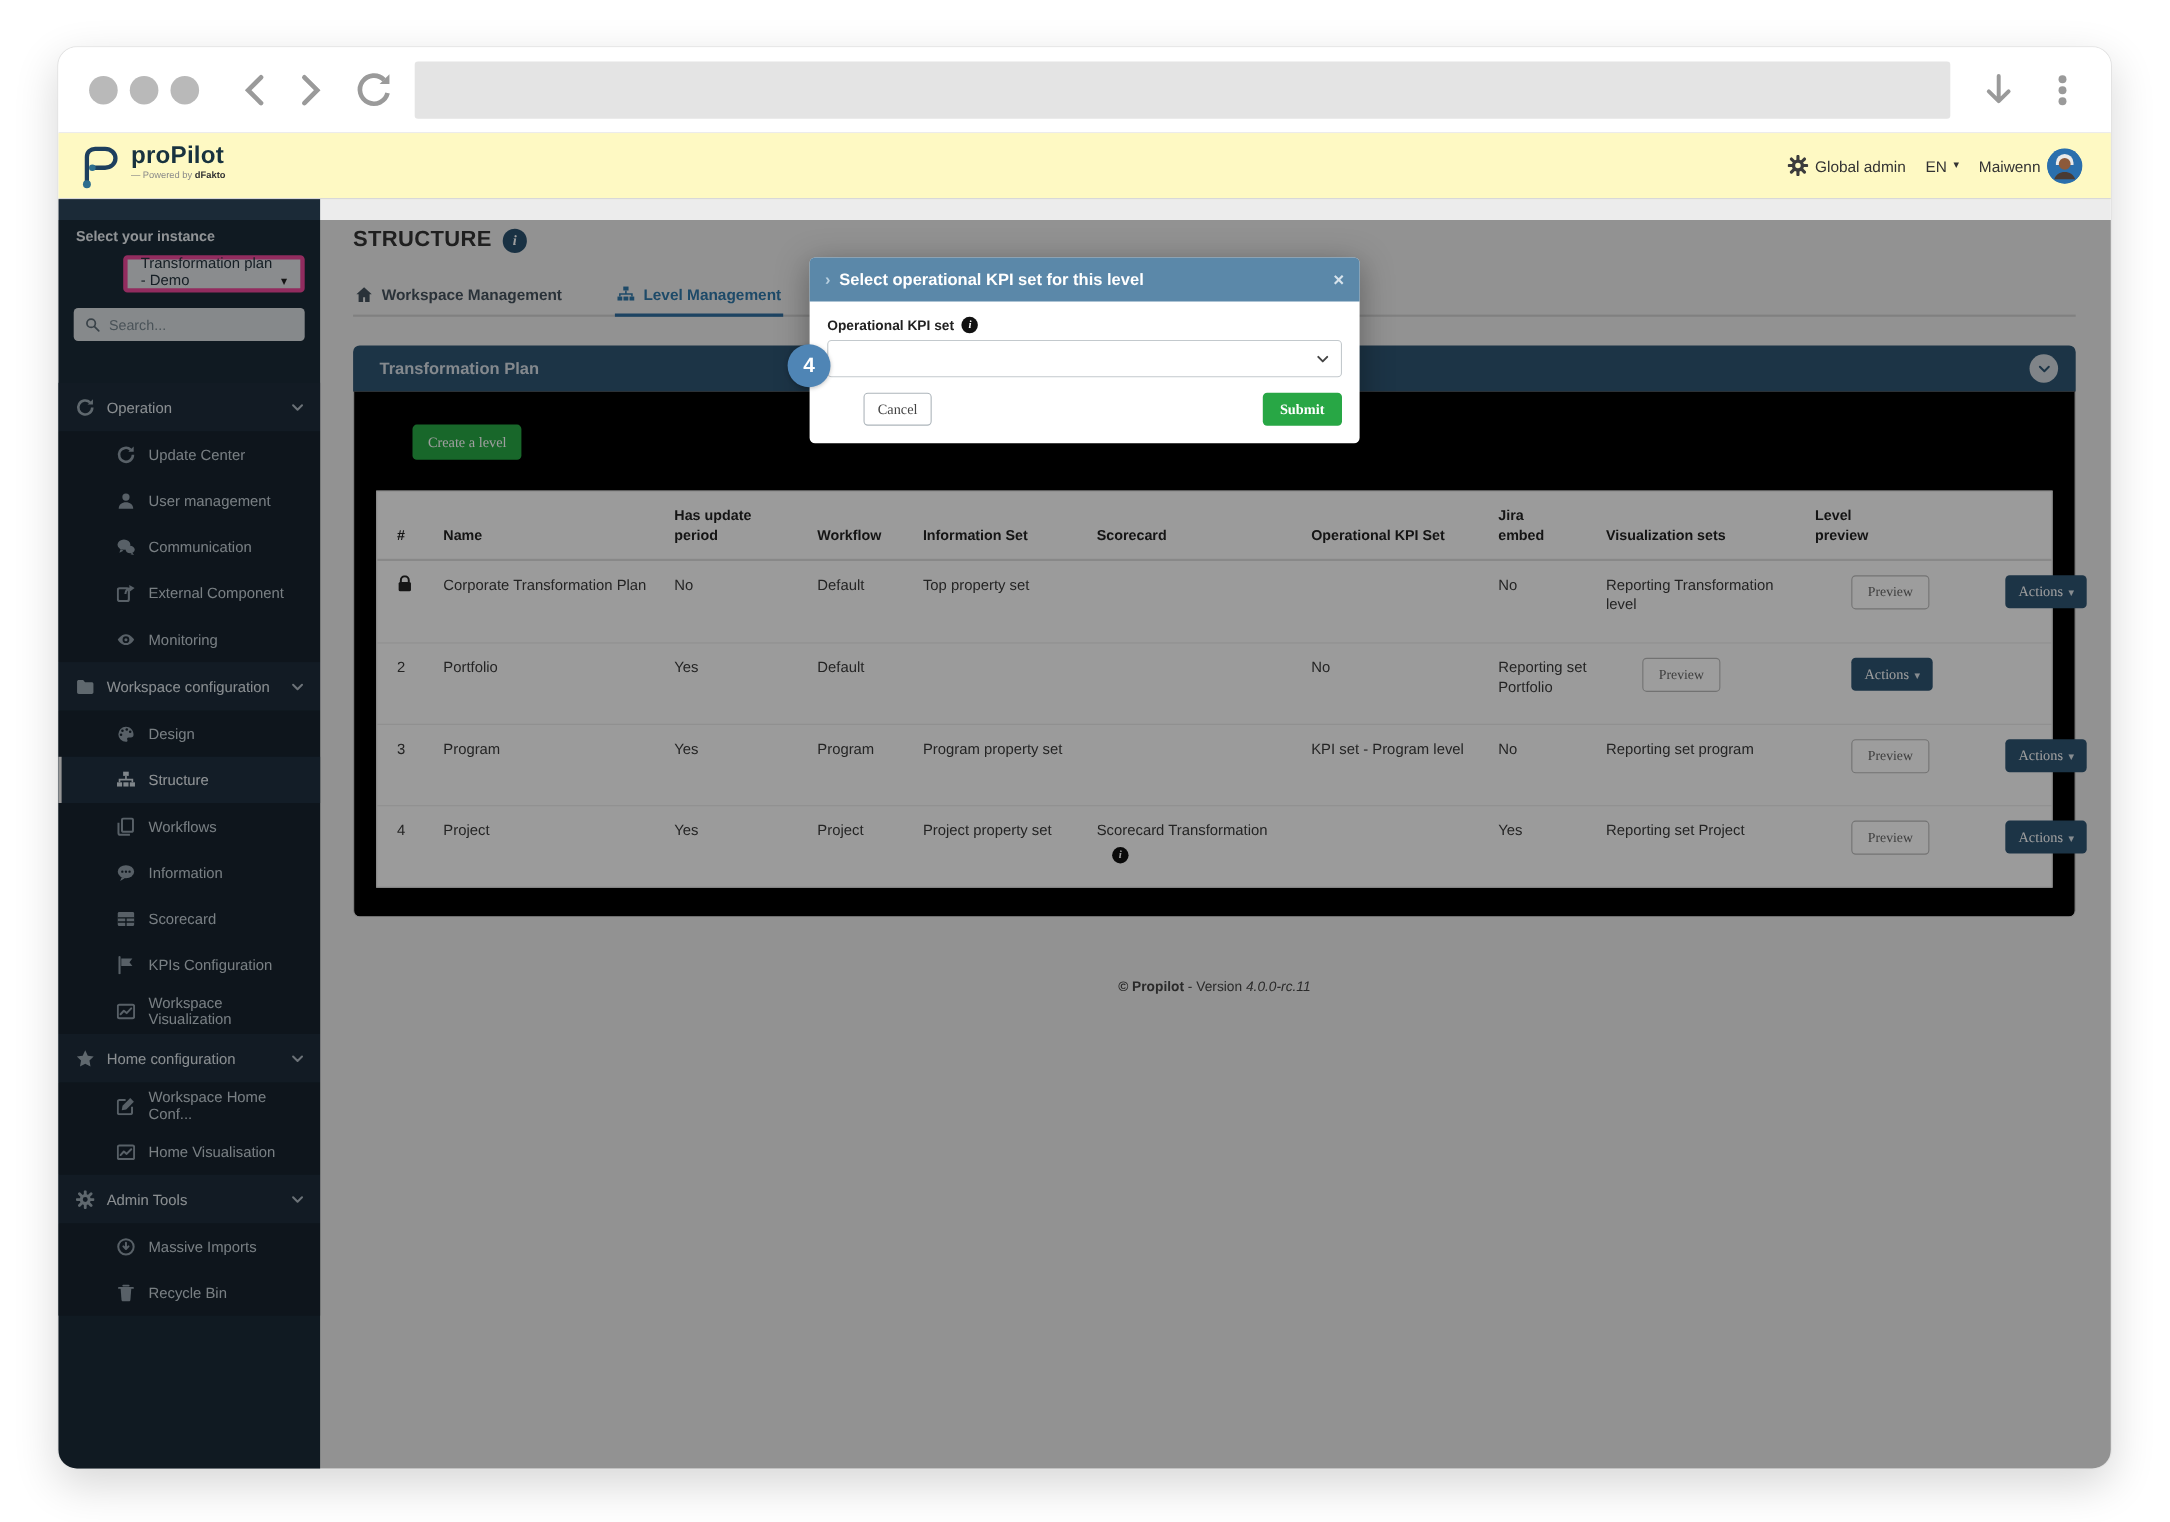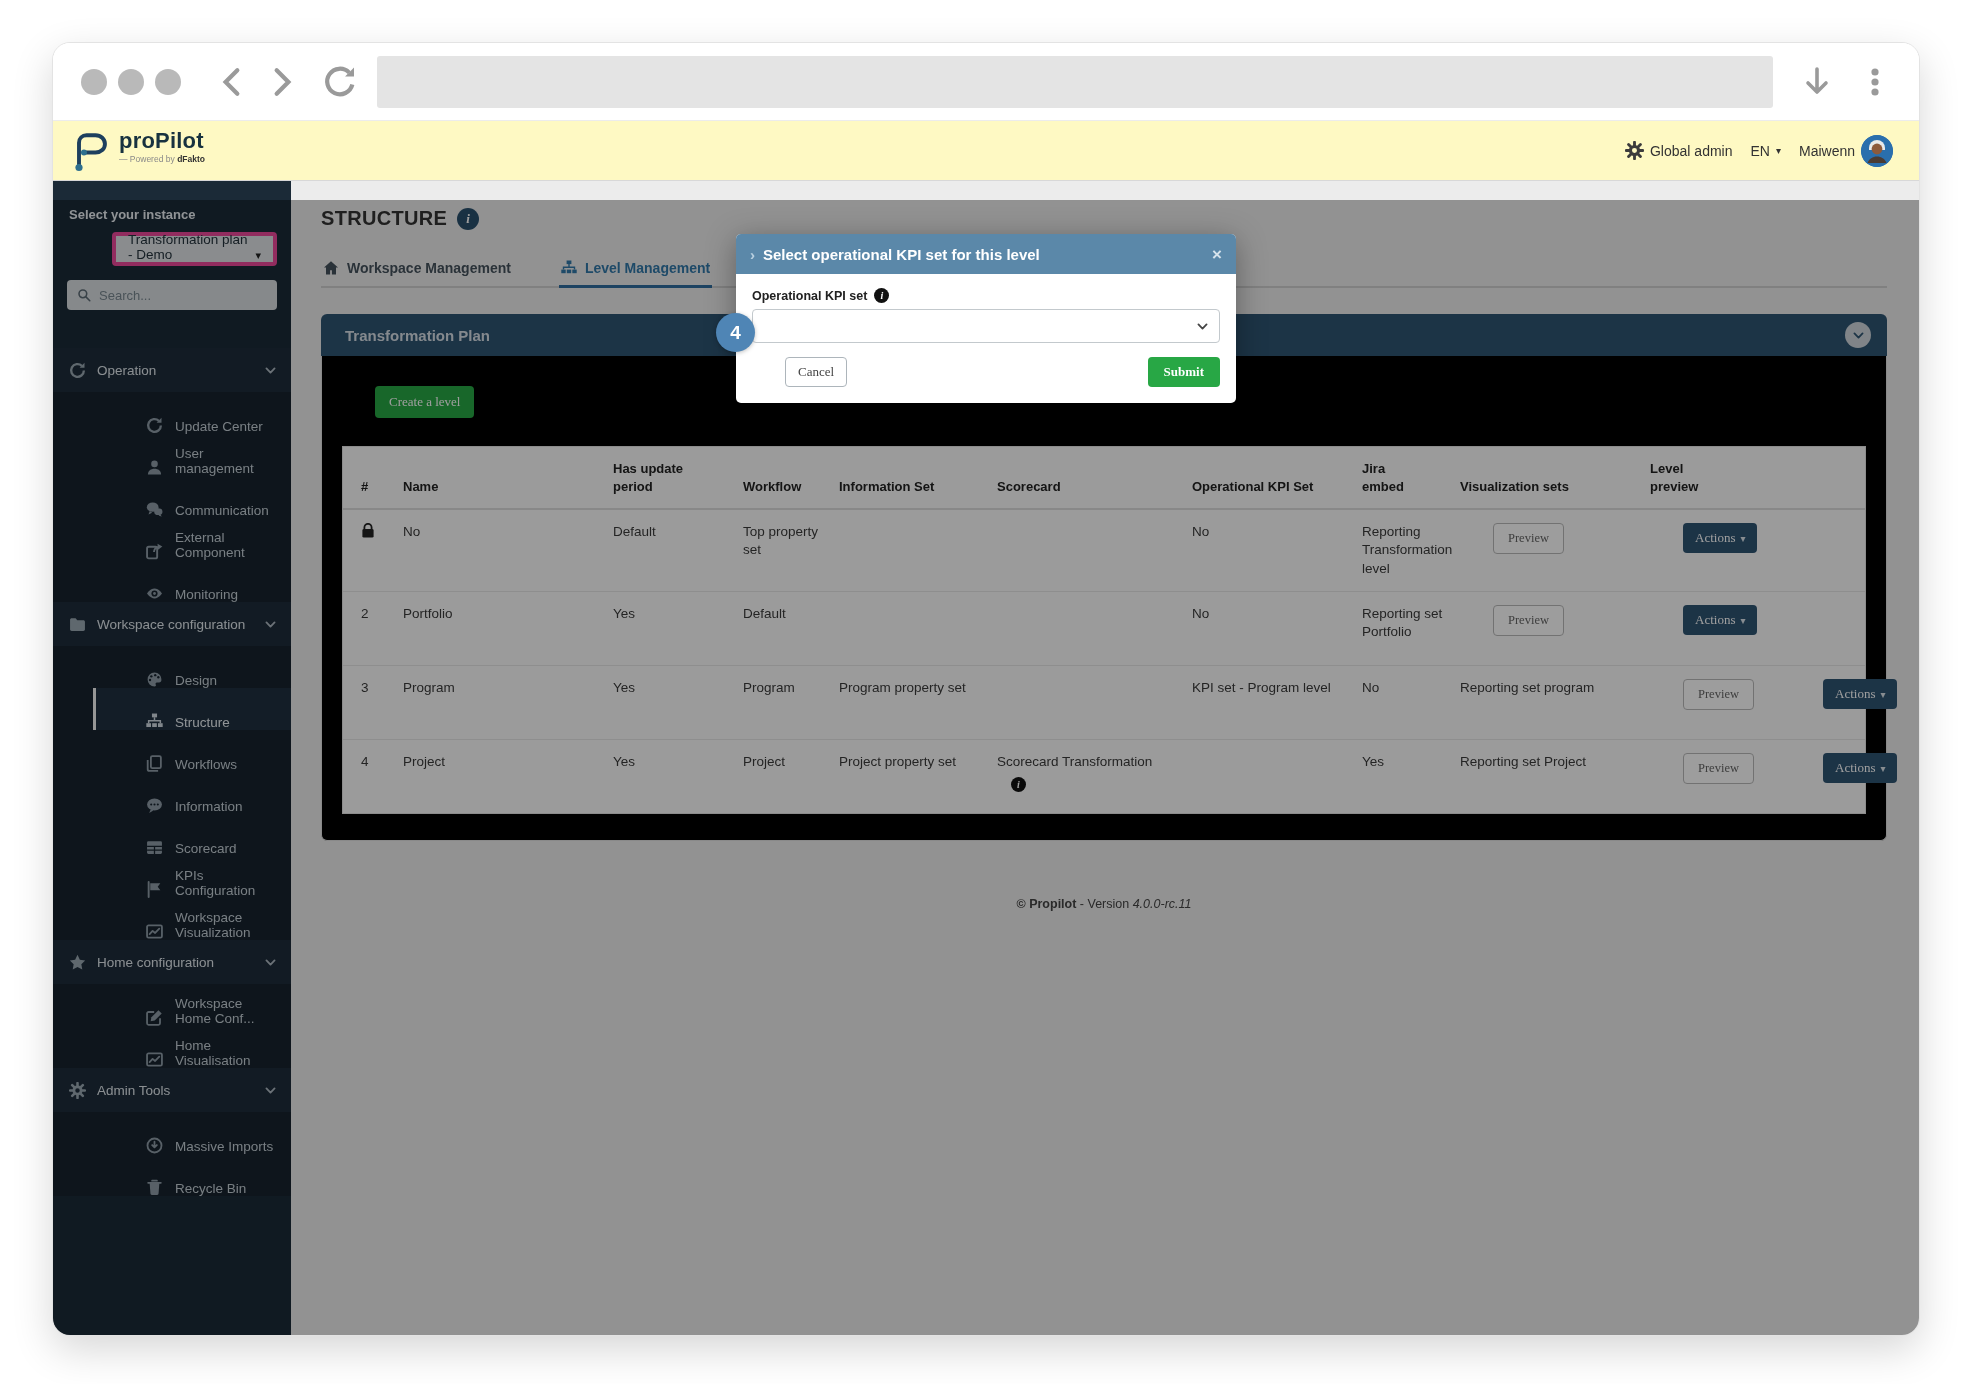--- a/index.html
+++ b/index.html
@@ -53,22 +53,22 @@
     font-family:inherit; }
   .search-box input::placeholder { color:#78868f; }
 
   .nav { margin-top:38px; }
   .nav-group-header { height:44px; display:flex; align-items:center; gap:11px; padding:0 14px 0 16px;
     background:#1e2d3b; color:#dfe6eb; font-size:13.5px; }
   .nav-group-header .g-label { flex:1; }
   .nav-group-header svg.g-ico { width:17px; height:17px; color:#9aa8b2; flex:0 0 auto; }
   .nav-group-header svg.g-chev { width:13px; height:13px; color:#aeb9c2; }
   .nav-items { background:#17232e; }
-  .nav-item { height:42px; display:flex; align-items:flex-end; gap:12px; padding:0 10px 0 50px;
-    color:#c3cdd4; border-left:3px solid transparent;margin-left:40px; }
+  .nav-item { height:42px; display:flex; align-items:center; gap:12px; padding:0 10px 0 50px;
+    color:#c3cdd4; border-left:3px solid transparent; }
   .nav-item svg { width:17px; height:17px; color:#8e9ca7; flex:0 0 auto; }
   .nav-item.active { background:#203040; border-left:3px solid #f2f2f2; color:#e8eef2; }
   .nav-item.active svg { color:#cfd9e0; }
 
   
   .main { flex:1; padding:26px 32px 0 30px; min-width:0; }
   .page-title-row { display:flex; align-items:center; gap:10px; }
   .page-title { font-size:20px; font-weight:700; color:#333; letter-spacing:.3px; }
   .info-dot { display:inline-flex; align-items:center; justify-content:center; border-radius:50%;
     background:#111; color:#fff; width:15px; height:15px; font-size:10px; font-weight:700;
@@ -557,20 +557,21 @@
                   </div>
                   <div>
                     <span></span>
                   </div>
                 </div>
               <div class="tbody" id="tbody">
                   <div class="trow">
                     <div><svg class="lock-ico">
                         <use href="#i-lock"></use>
                       </svg></div>
+                    <div>Corporate Transformation Plan</div>
                     <div>No</div>
                     <div>Default</div>
                     <div>Top property set</div>
                     <div class="cell-score"></div>
                     <div></div>
                     <div>No</div>
                     <div>Reporting Transformation level</div>
                     <div><button class="btn btn-outline">Preview</button></div>
                     <div><button class="btn btn-dark"><span>Actions</span><span class="caret">▾</span></button></div>
                   </div>

